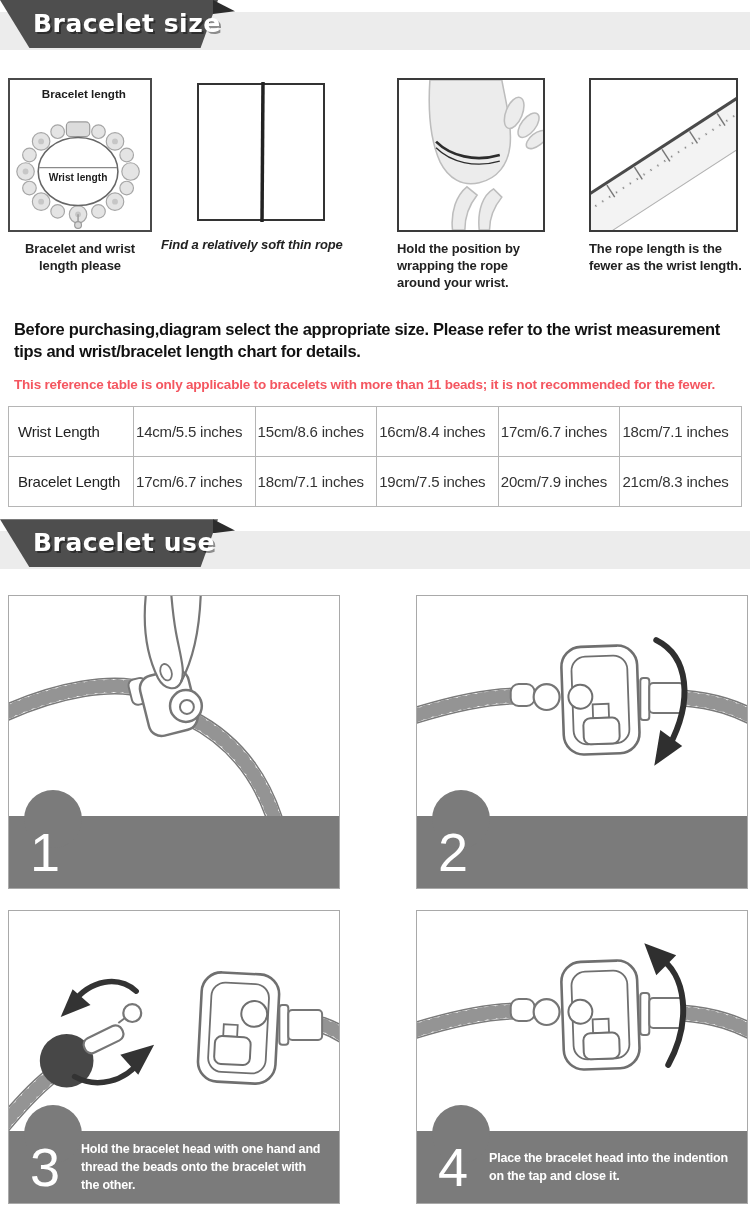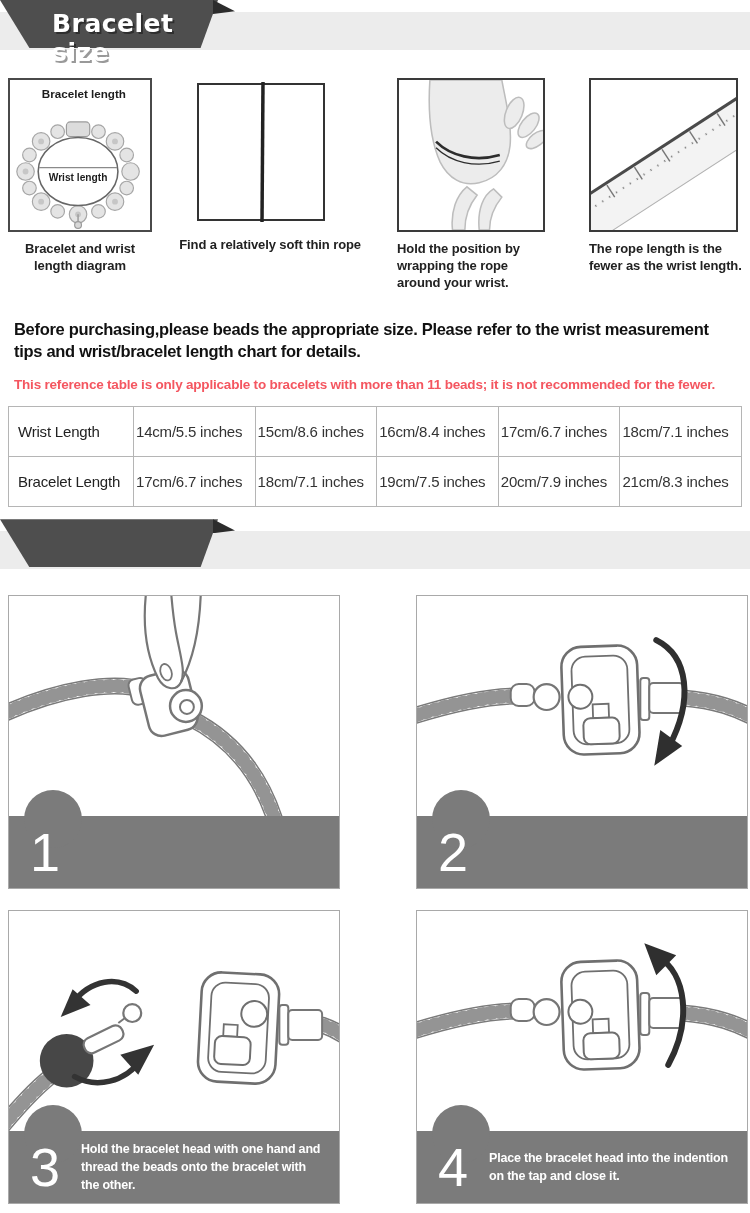--- a/index.html
+++ b/index.html
@@ -7,36 +7,36 @@
   .page{position:relative;width:750px;height:1213px;background:#fff;overflow:hidden;}
 
   
   .ribbon-block{position:relative;height:52px;}
   .ribbon-band{position:absolute;left:0;right:0;top:12px;height:38px;background:#ececec;}
   .ribbon{position:absolute;left:0;top:0;width:238px;height:48px;}
   .ribbon-shape{position:absolute;left:0;top:0;width:218px;height:48px;background:#4e4e4e;
     clip-path:polygon(0 0,100% 0,92% 100%,13.5% 100%);}
   .ribbon-fold{position:absolute;left:213px;top:0;width:22px;height:14px;background:#2c2c2c;
     clip-path:polygon(0 0,100% 80%,0 100%);}
-  .ribbon-title{position:absolute;left:52px;top:9px;font-family:"DejaVu Sans","Liberation Sans",sans-serif;
+  .ribbon-title{position:absolute;left:33px;top:9px;font-family:"DejaVu Sans","Liberation Sans",sans-serif;
     font-size:25px;font-weight:bold;color:#fff;letter-spacing:.5px;
     text-shadow:2px 2px 0 rgba(0,0,0,.4);}
 
   
   .figures{display:flex;justify-content:space-between;align-items:flex-start;padding:26px 5px 0 8px;}
   .figure{position:relative;}
   .fig-img{background:#fff;}
   .fig1 .fig-img{width:140px;height:150px;border:2px solid #4a4a4a;}
   .fig2 .fig-img{width:145px;height:150px;}
   .fig3 .fig-img{width:144px;height:150px;border:2px solid #3a3a3a;}
   .fig4 .fig-img{width:145px;height:150px;border:2px solid #3a3a3a;}
   .fig-img svg{display:block;width:100%;height:100%;}
   .caption{margin-top:9px;font-size:13px;font-weight:bold;color:#222;line-height:1.3;letter-spacing:-.1px;}
   .fig1 .caption{text-align:center;width:144px;}
-  .fig2 .caption{text-align:right;white-space:nowrap;width:200px;margin-left:-27px;}
+  .fig2 .caption{text-align:left;white-space:nowrap;width:200px;margin-left:-27px;font-style:italic;}
   .fig3 .caption{text-align:left;width:156px;}
   .fig4 .caption{text-align:left;width:156px;}
 
   
   .intro{margin:26px 14px 0 14px;font-size:16.5px;font-weight:bold;line-height:1.35;color:#111;letter-spacing:-.3px;}
   .warning{margin:15px 14px 0 14px;font-size:13.5px;font-weight:bold;color:#f45660;letter-spacing:-.2px;white-space:nowrap;}
 
   
   table.size-table{margin:14px 8px 0 8px;width:734px;border-collapse:collapse;table-layout:fixed;}
   table.size-table td{border:1px solid #b5b5b5;height:49px;font-size:15px;color:#333;text-align:left;
@@ -105,21 +105,21 @@
               <circle cx="108" cy="62" r="3"></circle>
           </g>
           <rect x="58" y="42" width="24" height="15" rx="4" fill="#dcdcdc" stroke="#9a9a9a" stroke-width="1.2"></rect>
           <line x1="70" y1="137" x2="70" y2="146" stroke="#9a9a9a" stroke-width="1.5"></line>
           <circle cx="70" cy="148" r="3.5" fill="#d8d8d8" stroke="#9a9a9a" stroke-width="1.2"></circle>
           <ellipse cx="70" cy="93" rx="41" ry="35" fill="none" stroke="#666" stroke-width="1.6"></ellipse>
           <line x1="30" y1="89" x2="110" y2="89" stroke="#8a8a8a" stroke-width="1.2"></line>
           <text x="70" y="103" font-size="10.5" font-weight="bold" fill="#1d1d1d" text-anchor="middle">Wrist length</text>
         </svg>
       </div>
-      <div class="caption">Bracelet and wrist length diagram</div>
+      <div class="caption">Bracelet and wrist length please</div>
     </div>
 
     <div class="figure fig2">
       <div class="fig-img">
         <svg viewBox="0 0 145 150">
           <rect x="10" y="6" width="126" height="136" fill="#fff" stroke="#333" stroke-width="2"></rect>
           <line x1="75" y1="4" x2="74" y2="144" stroke="#222" stroke-width="3.5"></line>
         </svg>
       </div>
       <div class="caption">Find a relatively soft thin rope</div>
@@ -164,21 +164,21 @@
               <line x1="176" y1="70" x2="176" y2="84"></line>
             </g>
             <line x1="-40" y1="68" x2="190" y2="68" stroke="#4a4a4a" stroke-width="3"></line>
           </g>
         </svg>
       </div>
       <div class="caption">The rope length is the fewer as the wrist length.</div>
     </div>
   </div>
 
-  <div class="intro">Before purchasing,please beads the appropriate size. Please refer to the wrist measurement tips and wrist/bracelet length chart for details.</div>
+  <div class="intro">Before purchasing,diagram select the appropriate size. Please refer to the wrist measurement tips and wrist/bracelet length chart for details.</div>
   <div class="warning">This reference table is only applicable to bracelets with more than 11 beads; it is not recommended for the fewer.</div>
 
   <table class="size-table">
     <tbody>
         <tr>
       <td class="rowhead">Wrist Length</td>
       <td>14cm/5.5 inches</td>
       <td>15cm/8.6 inches</td>
       <td>16cm/8.4 inches</td>
       <td>17cm/6.7 inches</td>
@@ -193,20 +193,21 @@
       <td>21cm/8.3 inches</td>
     </tr>
   </tbody>
     </table>
 
   <div class="ribbon-block second">
     <div class="ribbon-band"></div>
     <div class="ribbon">
       <div class="ribbon-shape"></div>
       <div class="ribbon-fold"></div>
+      <div class="ribbon-title">Bracelet use</div>
     </div>
   </div>
 
   <div class="panels">
 
     <div class="panel">
       <div class="panel-art">
         <svg viewBox="0 0 332 220">
           <g fill="none" stroke-linecap="round">
             <path d="M -10 120 C 50 92 105 84 138 94" stroke="#7a7a7a" stroke-width="17"></path>

